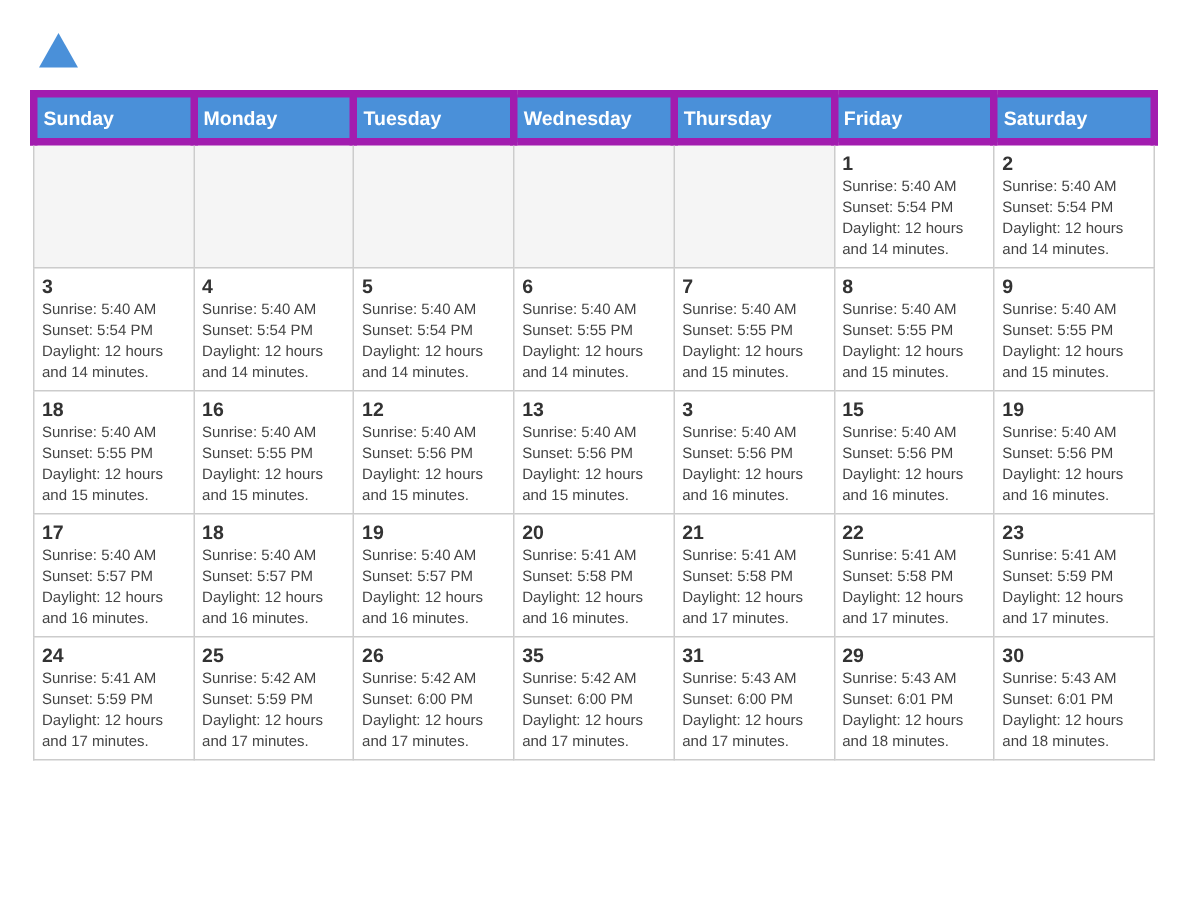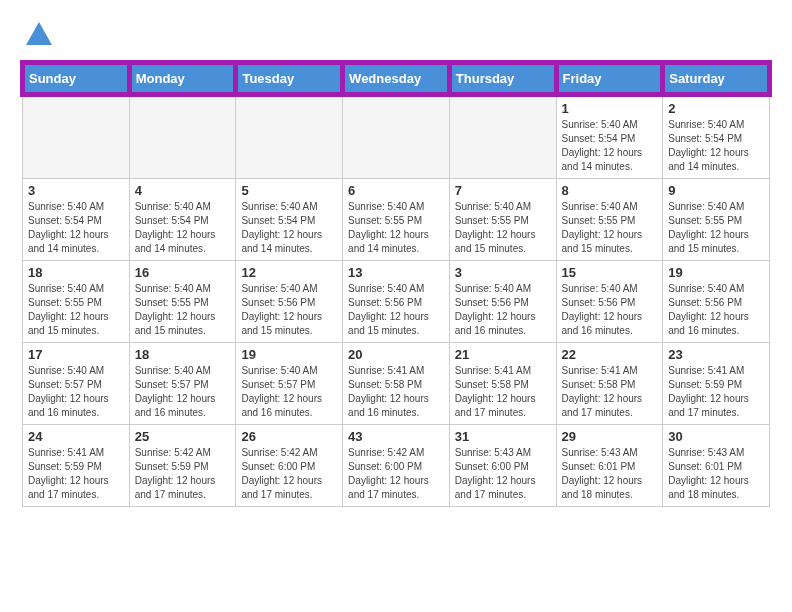--- a/index.html
+++ b/index.html
@@ -306,21 +306,21 @@
 and 17 minutes.</div>
         </td>
         <td>
           <span class="day-number">26</span>
           <div class="day-info" style="white-space: pre-line;">Sunrise: 5:42 AM
 Sunset: 6:00 PM
 Daylight: 12 hours
 and 17 minutes.</div>
         </td>
         <td>
-          <span class="day-number">43</span>
+          <span class="day-number">35</span>
           <div class="day-info" style="white-space: pre-line;">Sunrise: 5:42 AM
 Sunset: 6:00 PM
 Daylight: 12 hours
 and 17 minutes.</div>
         </td>
         <td>
           <span class="day-number">31</span>
           <div class="day-info" style="white-space: pre-line;">Sunrise: 5:43 AM
 Sunset: 6:00 PM
 Daylight: 12 hours

